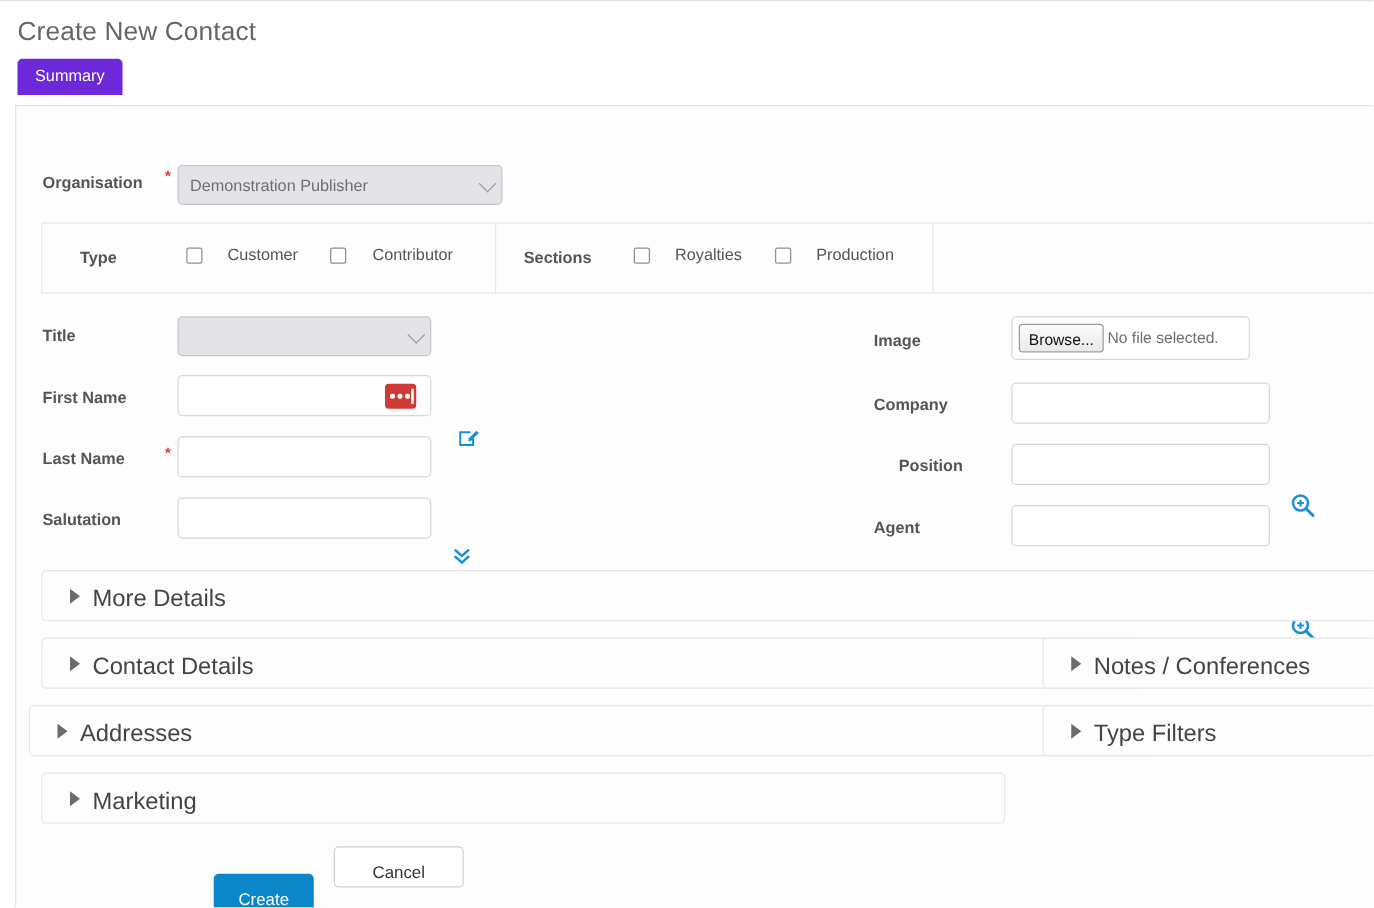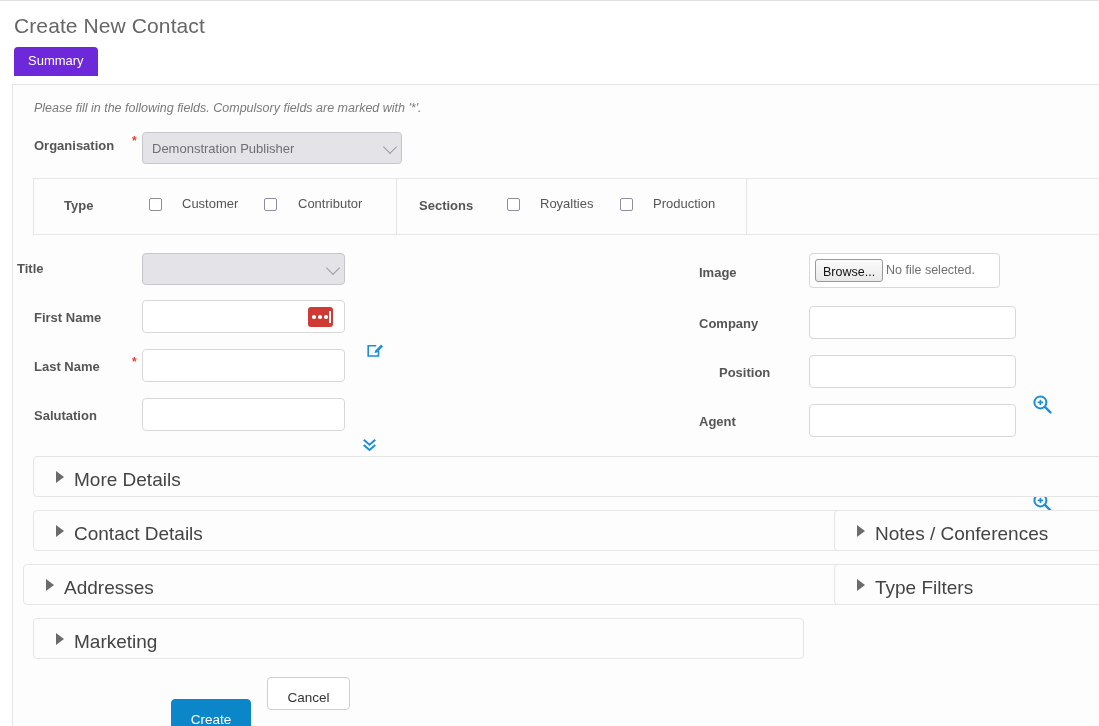--- a/index.html
+++ b/index.html
@@ -223,37 +223,36 @@
   .btn-primary {
     background: #0b87c9; color: #ffffff;
     border: 1px solid #0b87c9;
     padding: 8px 0 0 0;
     width: 80px; height: 33px;
   }
   .btn-default {
     background: #ffffff; color: #333333;
     border: 1px solid #d0d0d0;
     padding: 8px 0 0 0;
-    width: 83px; height: 33px;
+    width: 104px; height: 33px;
   }
 </style>
 </head>
 <body>
 
 <div class="page">
   <div class="top-rule"></div>
 
   <div class="page-title">Create New Contact</div>
   <div class="tabstrip">
     <span class="tab">Summary</span>
   </div>
 
   <div class="panel">
 
-    <div class="helptext">Please fill in the following fields. Compulsory fields are marked with '*'.</div>
 
     <div class="org-label">Organisation</div>
     <div class="req org-req">*</div>
     <select class="org-select">
       <option>Demonstration Publisher</option>
     </select>
     <span class="chev org-chev"></span>
 
     <div class="typestrip">
       <div class="ts-cell div" style="left:0; width:363px;">
@@ -266,21 +265,21 @@
       <div class="ts-cell div" style="left:363px; width:350px;">
         <span class="ts-label" style="left:22px;">Sections</span>
         <span class="cbx" style="left:110px;"></span>
         <span class="cbx-lab" style="left:143px;">Royalties</span>
         <span class="cbx" style="left:223px;"></span>
         <span class="cbx-lab" style="left:256px;">Production</span>
       </div>
       <div class="ts-cell" style="left:713px; width:465px;"></div>
     </div>
 
-    <div class="frow-label" style="left:4px; top:176px;">Title</div>
+    <div class="frow-label" style="left:21px; top:176px;">Title</div>
     <select class="tin disabled" style="left:129px; top:168px; width:203px; height:32px;">
       <option></option>
     </select>
     <span class="chev" style="left:315px; top:178px;"></span>
     <span class="icon-btn" style="left:352px; top:255px;">
       <svg width="19" height="19" viewBox="0 0 20 20">
         <path d="M2.5 5.2 h9.4 v1.7 H4.2 v9.1 h9.1 V11 h1.7 v6.7 H2.5 Z" fill="#1a8fd8"></path>
         <path d="M10.6 11.2 l6.4 -6.4 2.0 2.0 -6.4 6.4 -2.6 0.6 Z" fill="#1a8fd8"></path>
       </svg>
     </span>

